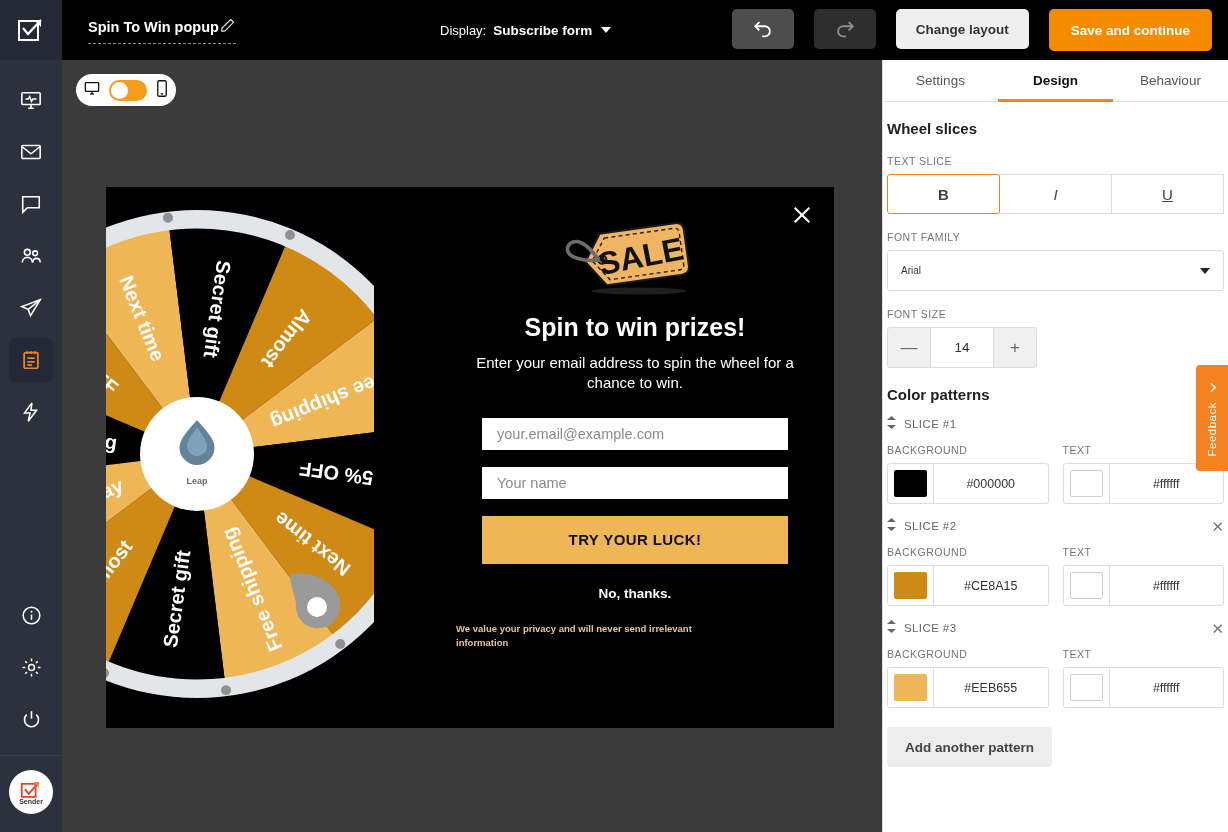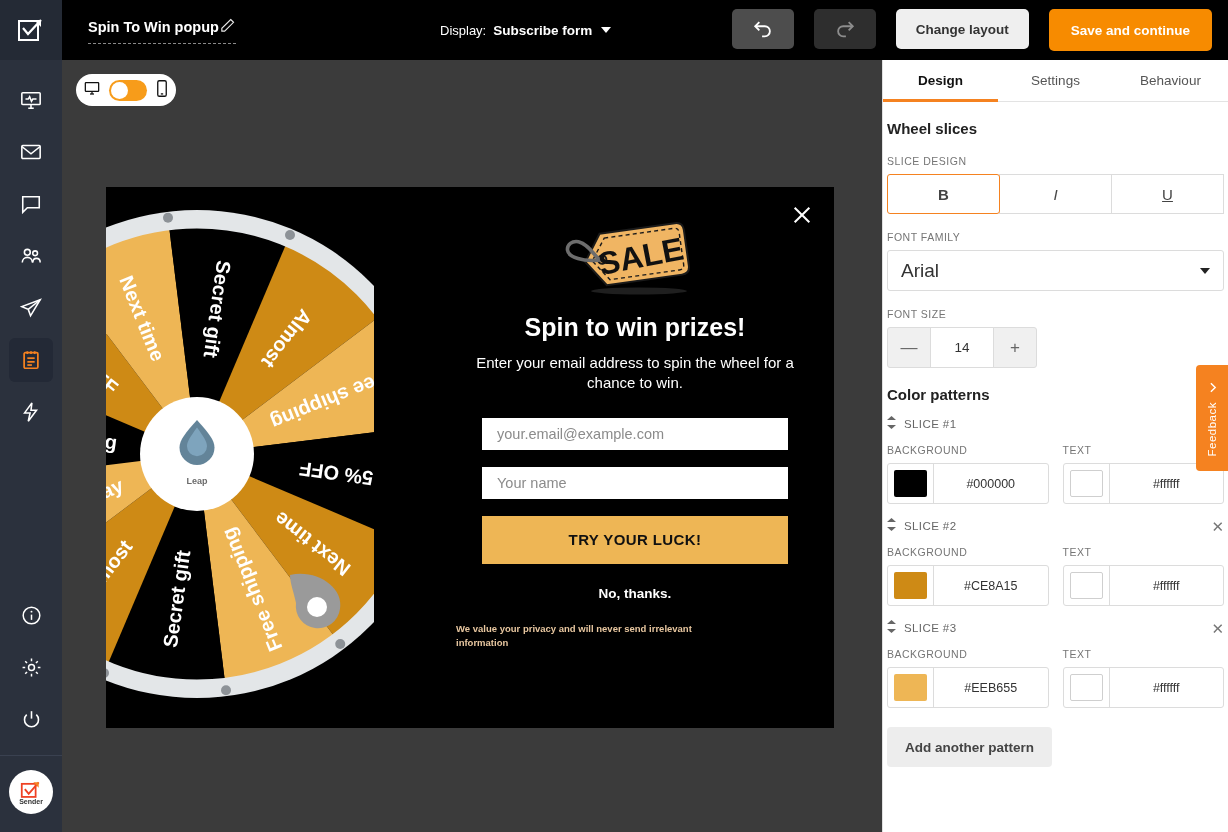--- a/index.html
+++ b/index.html
@@ -167,21 +167,21 @@
     justify-content: center; font-size: 15px; color: #444; cursor: pointer;
     background: #fff; margin-left: -1px;
   }
   .seg-btn:first-child { margin-left: 0; }
   .seg-btn.active {
     border: 1.5px solid #f58220; border-radius: 3px; font-weight: 700; z-index: 2;
   }
   .sel-wrap {
     height: 41px; border: 1px solid #dcdcdc; border-radius: 3px; display: flex;
     align-items: center; justify-content: space-between; padding: 0 13px;
-    font-size: 19px; color: #333; margin-bottom: 17px; cursor: pointer;
+    font-size: 10px; color: #333; margin-bottom: 17px; cursor: pointer;
   }
   .caret-k {
     width: 0; height: 0; border-left: 5px solid transparent; border-right: 5px solid transparent;
     border-top: 6px solid #222;
   }
   .stepper { display: flex; height: 41px; width: 150px; margin-bottom: 18px; }
   .step-btn {
     width: 44px; background: #f0f0f0; border: 1px solid #dcdcdc;
     display: flex; align-items: center; justify-content: center;
     font-size: 17px; color: #666; cursor: pointer;
@@ -464,29 +464,29 @@
         <input class="p-input" placeholder="Your name" style="">
         <button class="p-cta">TRY YOUR LUCK!</button>
         <div class="p-decline">No, thanks.</div>
         <div class="p-privacy">We value your privacy and will never send irrelevant information</div>
       </div>
     </div>
   </div>
 
   <div class="panel">
     <div class="tabs">
+      <div class="tab">Settings</div>
       <div class="tab active">Design</div>
-      <div class="tab">Settings</div>
       <div class="tab">Behaviour</div>
     </div>
 
     <div class="panel-body">
       <div class="sect-title">Wheel slices</div>
 
-      <div class="fld-label">SLICE DESIGN</div>
+      <div class="fld-label">TEXT SLICE</div>
       <div class="seg">
         <div class="seg-btn active" style="font-weight:700">B</div>
         <div class="seg-btn" style="font-style:italic">I</div>
         <div class="seg-btn" style="text-decoration:underline">U</div>
       </div>
 
       <div class="fld-label">FONT FAMILY</div>
       <div class="sel-wrap">
         <span>Arial</span>
         <span class="caret-k"></span>

